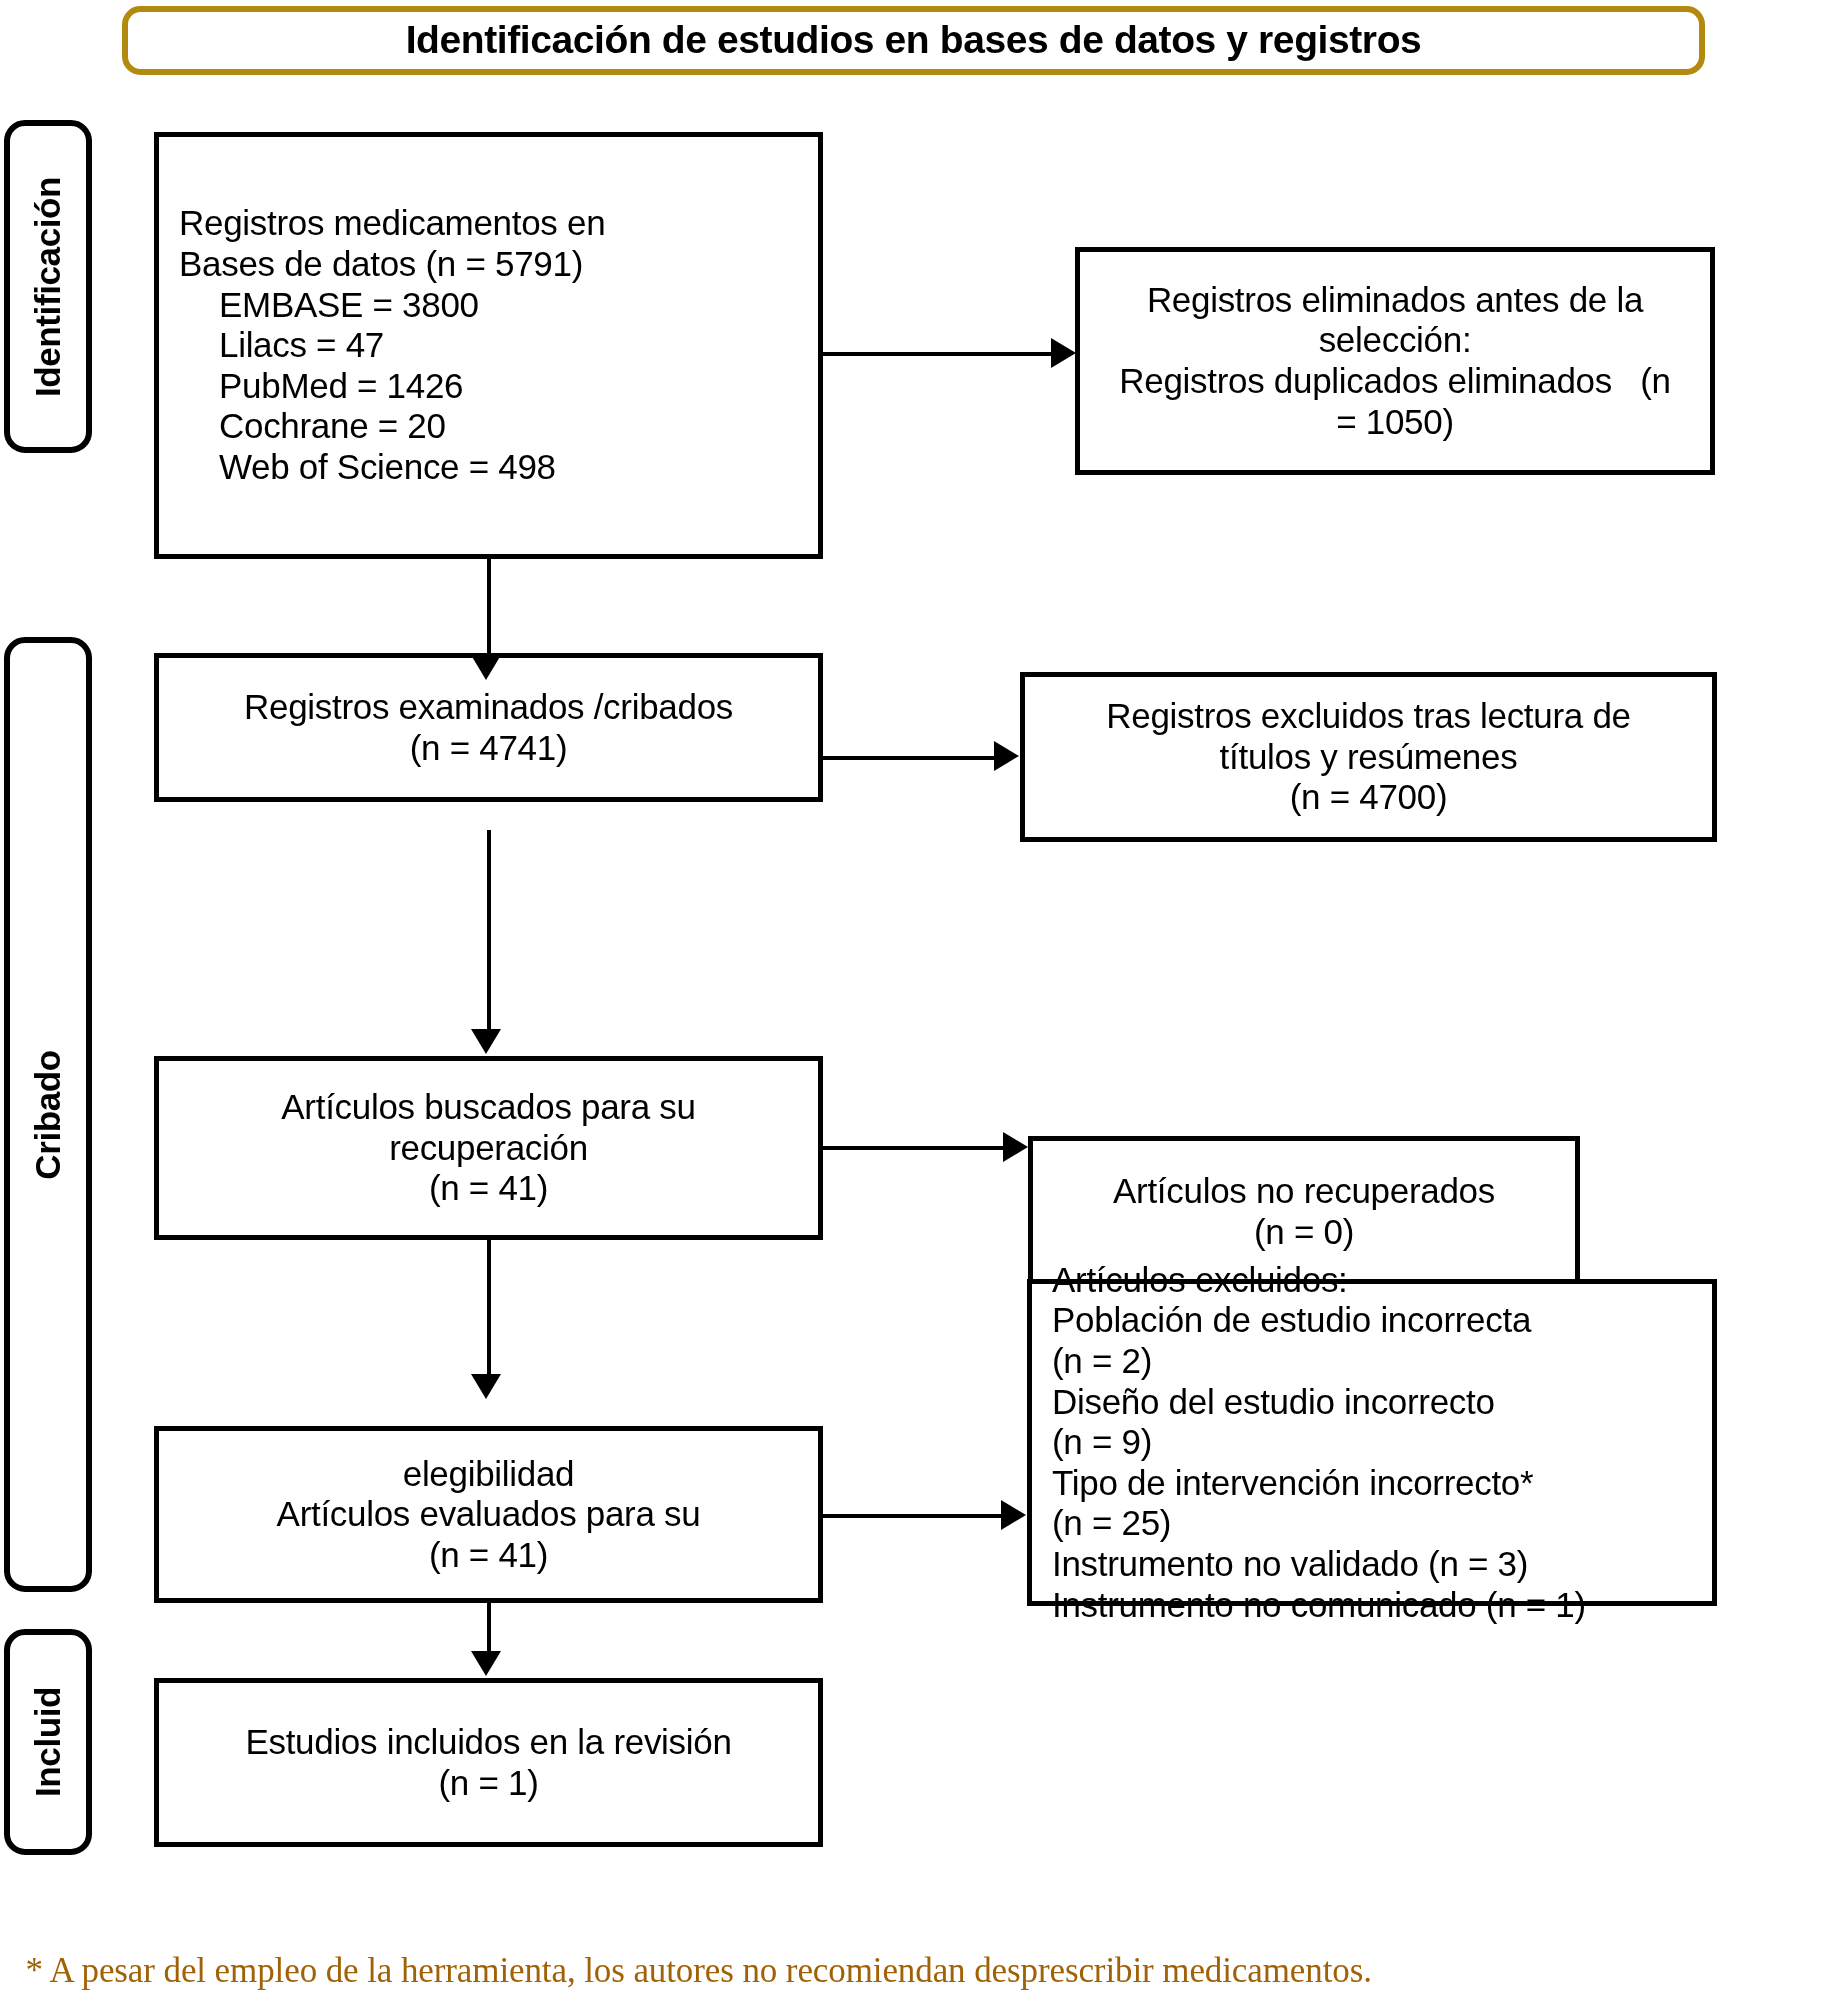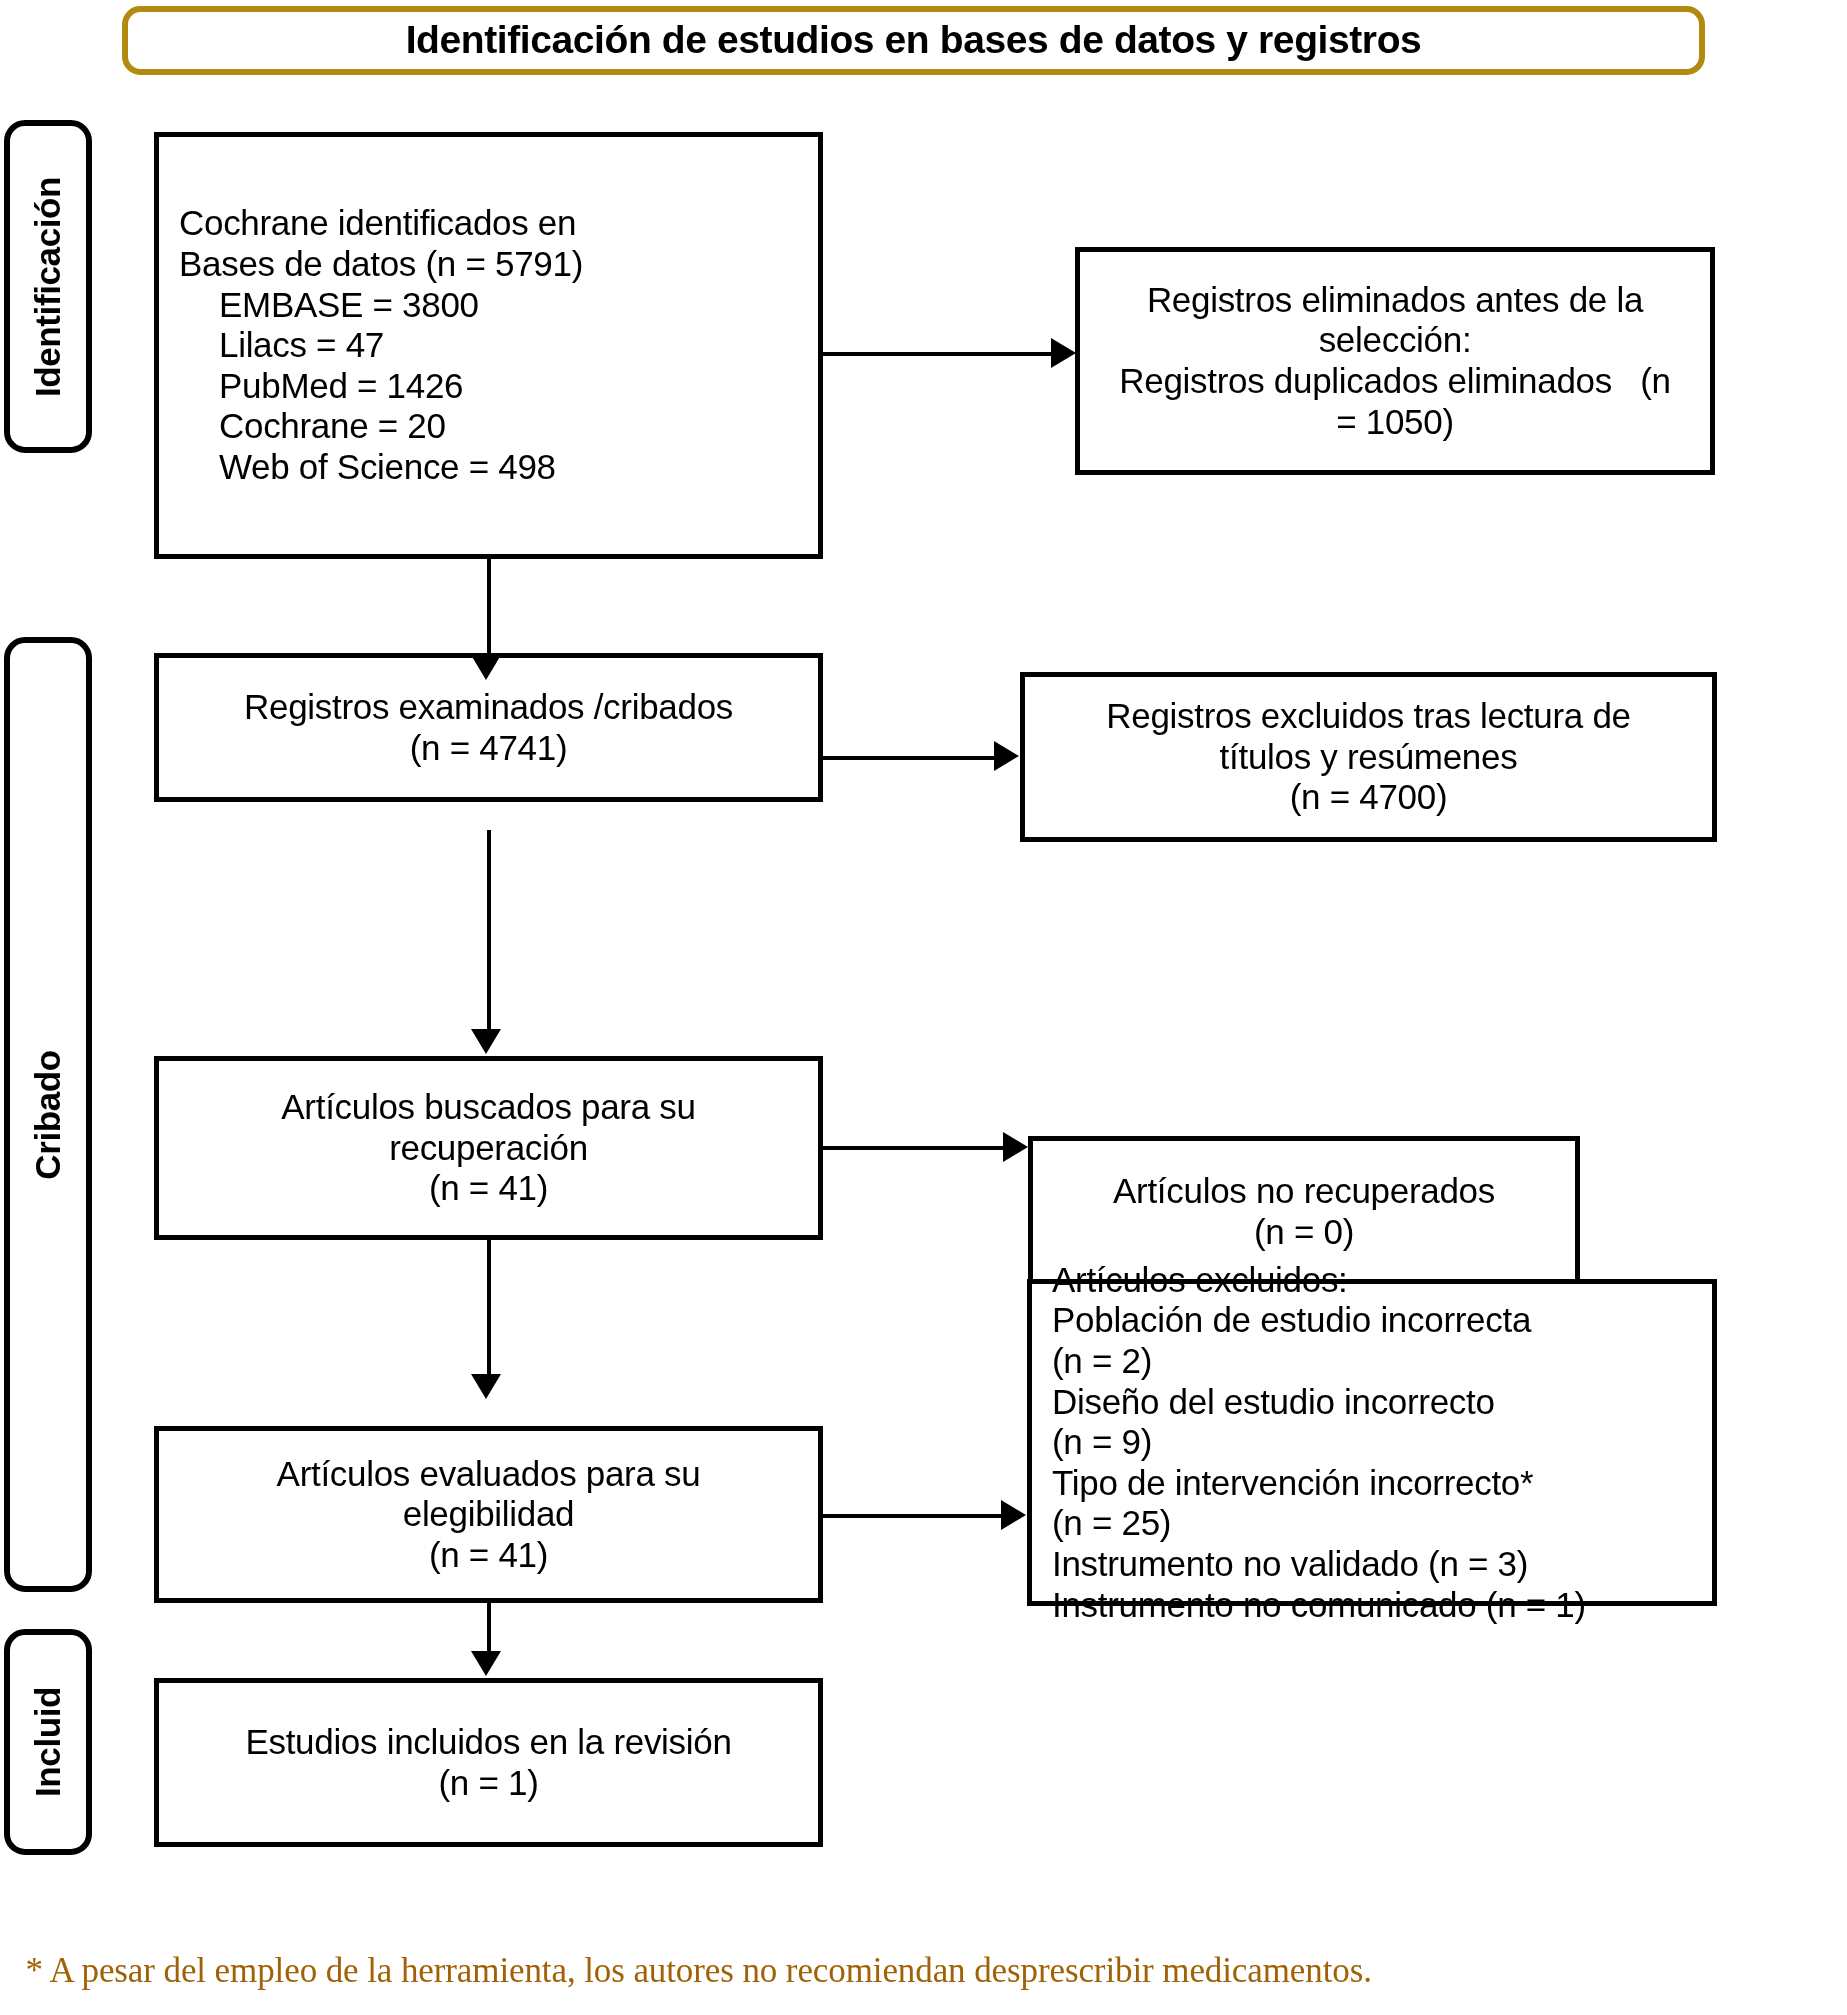--- a/index.html
+++ b/index.html
@@ -150,21 +150,21 @@
   </div>
   <div class="stage" id="stage-cribado">
     <span class="stage-label">Cribado</span>
   </div>
   <div class="stage" id="stage-incluid">
     <span class="stage-label">Incluid</span>
   </div>
 
   <div class="box left" id="box-identified">
     <div class="lines">
-      <span class="ln">Cochrane identificados en</span>
+      <span class="ln">Registros medicamentos en</span>
       <span class="ln">Bases de datos (n = 5791)</span>
       <span class="ln indent">EMBASE = 3800</span>
       <span class="ln indent">Lilacs = 47</span>
       <span class="ln indent">PubMed = 1426</span>
       <span class="ln indent">Cochrane = 20</span>
       <span class="ln indent">Web of Science = 498</span>
     </div>
   </div>
 
   <div class="box center" id="box-removed">
@@ -201,22 +201,22 @@
 
   <div class="box center" id="box-notretrieved">
     <div class="lines">
       <span class="ln">Artículos no recuperados</span>
       <span class="ln">(n = 0)</span>
     </div>
   </div>
 
   <div class="box center" id="box-assessed">
     <div class="lines">
+      <span class="ln">elegibilidad</span>
       <span class="ln">Artículos evaluados para su</span>
-      <span class="ln">elegibilidad</span>
       <span class="ln">(n = 41)</span>
     </div>
   </div>
 
   <div class="box left" id="box-articles-excl">
     <div class="lines">
       <span class="ln">Artículos excluidos:</span>
       <span class="ln">Población de estudio incorrecta</span>
       <span class="ln">(n = 2)</span>
       <span class="ln">Diseño del estudio incorrecto</span>

